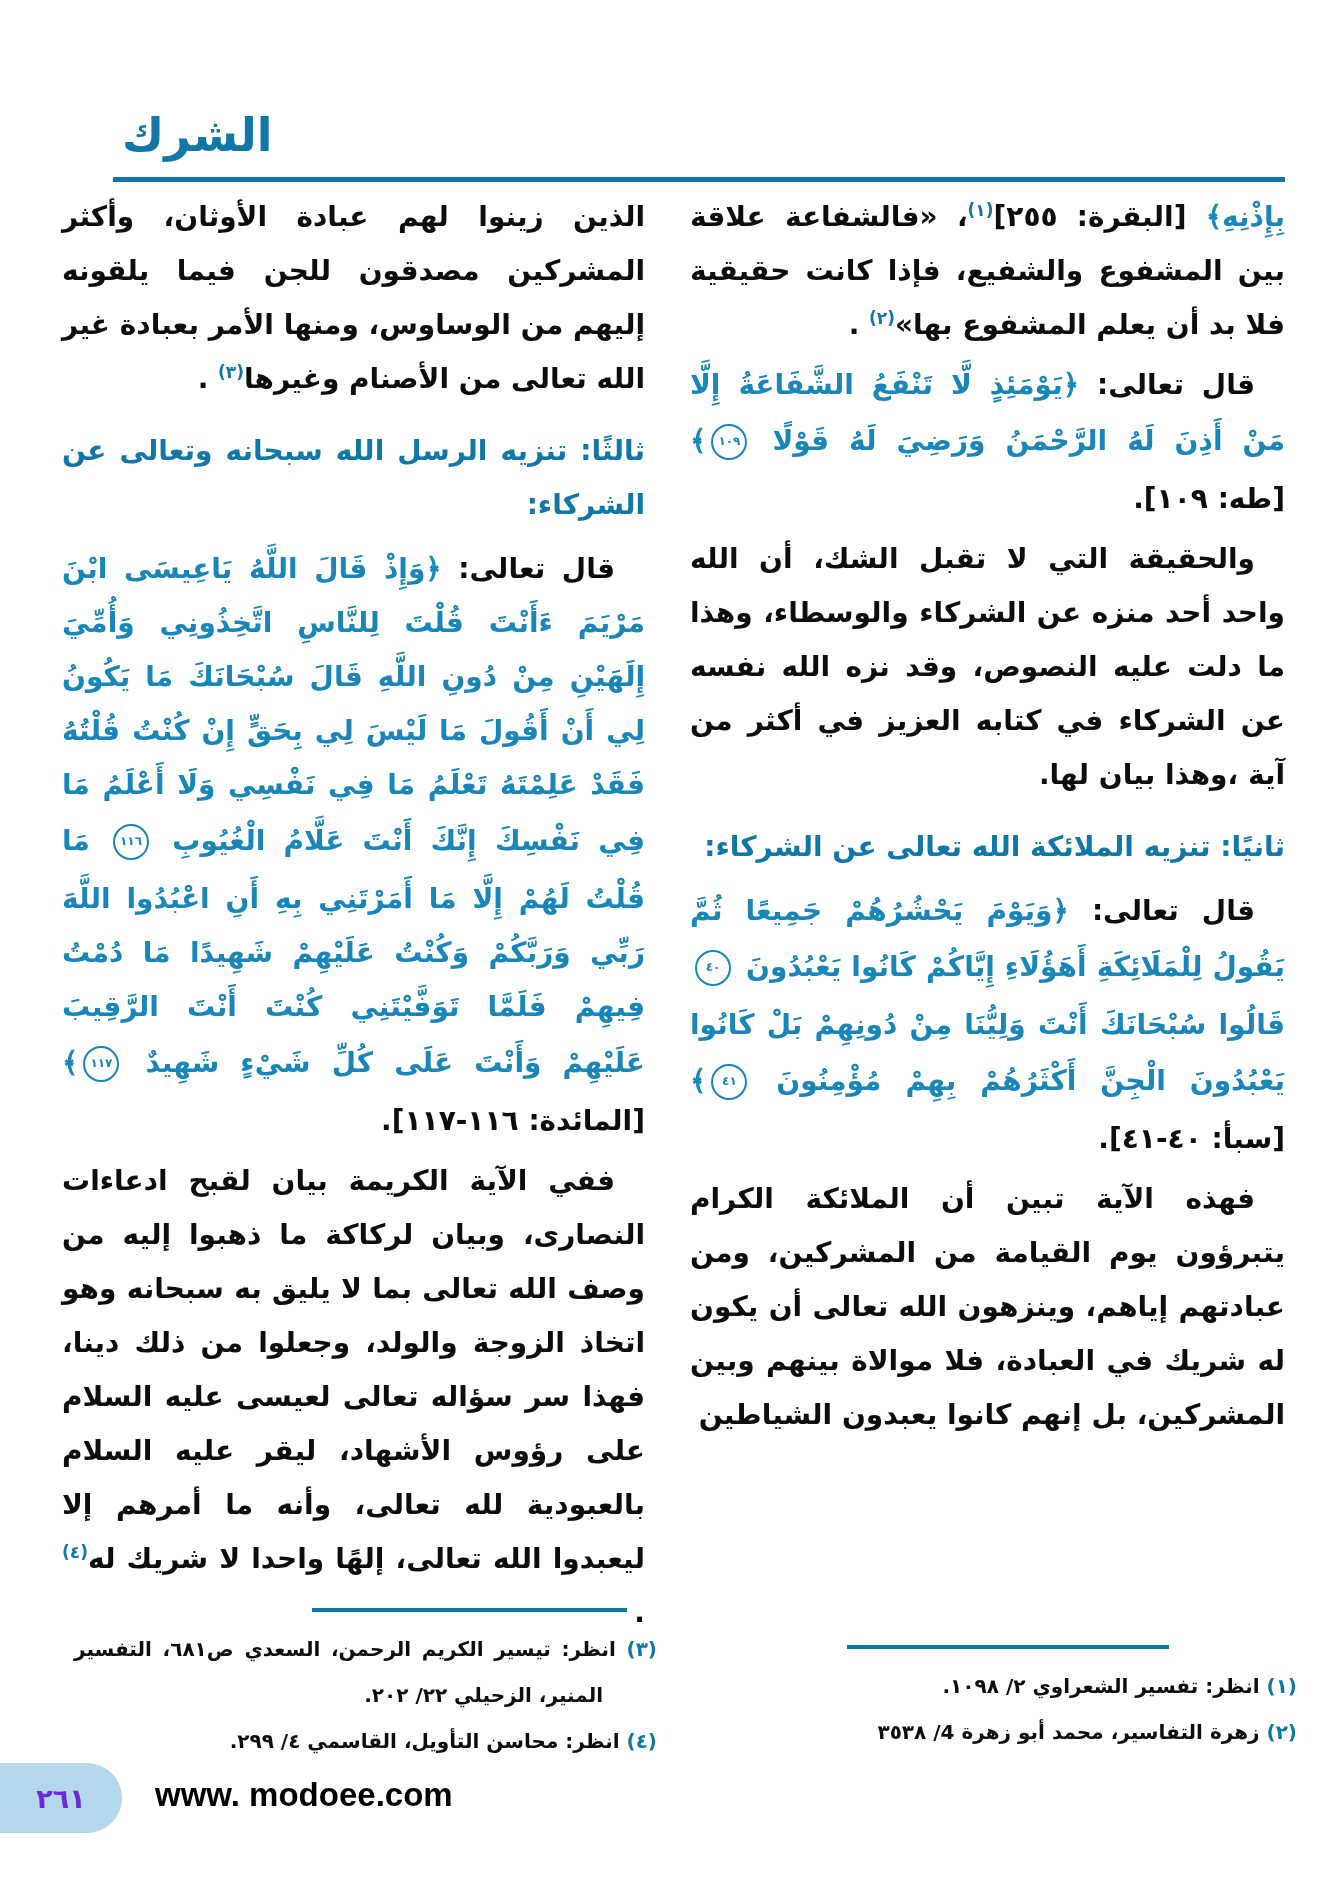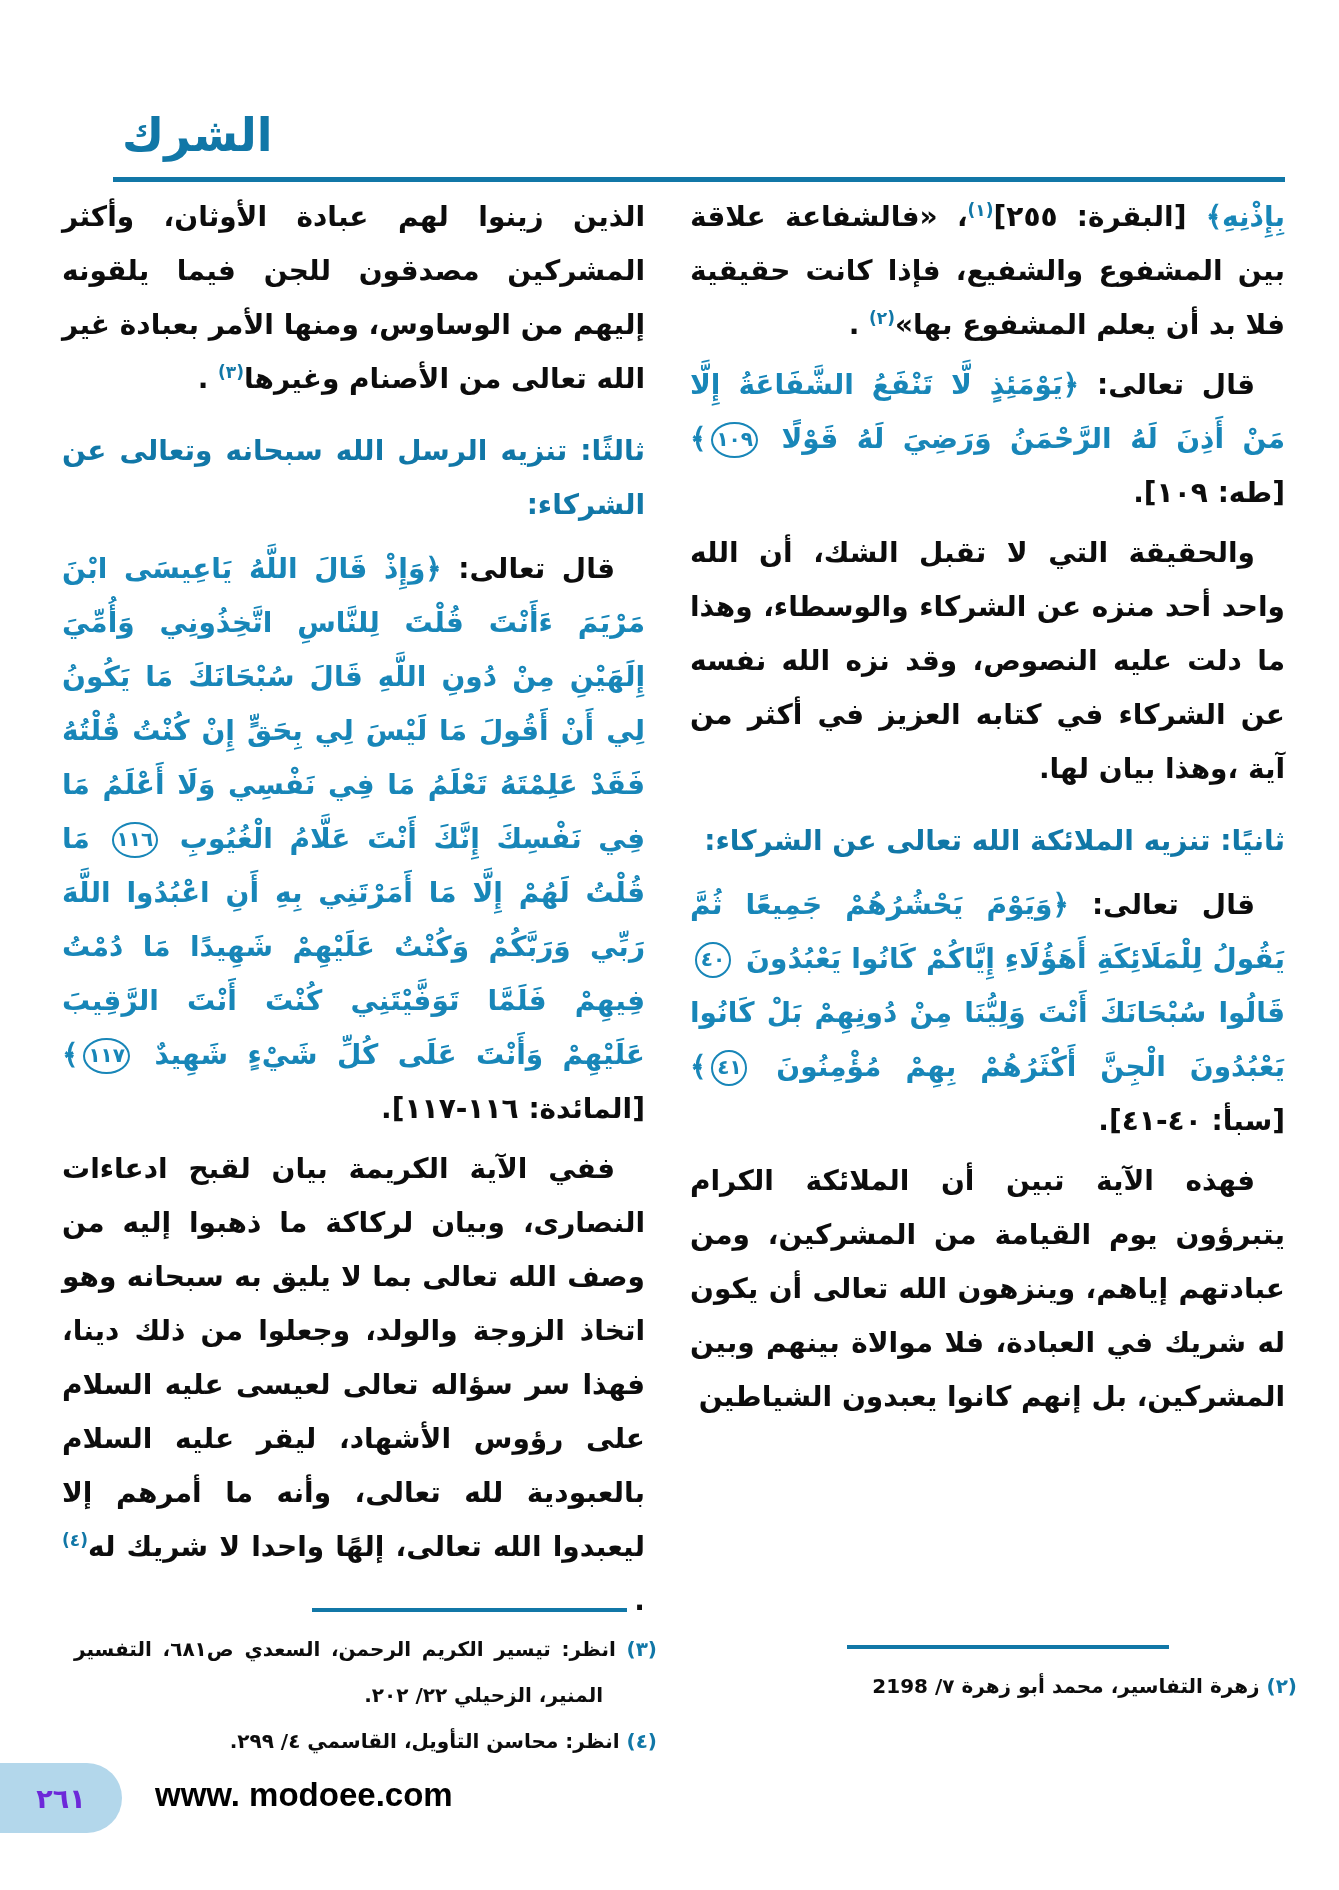--- a/index.html
+++ b/index.html
@@ -41,22 +41,22 @@
   p.block.heading{color:var(--teal);margin:18px 0 10px 0;}
   .seg-quran{color:var(--quran);}
   .seg-marker{
     color:var(--teal);font-size:17px;line-height:0;
     vertical-align:super;font-weight:bold;
   }
   .verse-num{
     display:inline-block;box-sizing:border-box;
     min-width:36px;height:36px;line-height:30px;
     border:2px solid var(--quran);border-radius:50%;
-    color:var(--quran);font-size:20px;text-align:center;
-    vertical-align:middle;margin:4px 5px;padding:0 3px;
+    color:var(--quran);font-size:12px;text-align:center;
+    vertical-align:middle;margin:12px 5px;padding:0 3px;
     text-indent:0;
   }
   
   .footnotes{
     position:absolute;
     font-size:20px;font-weight:bold;line-height:46px;
     color:var(--ink);text-align:justify;margin-left:12px;
   }
   .fn-right{left:620px;top:1645px;width:665px;}
   .fn-left{left:62px;top:1608px;width:583px;}
@@ -97,21 +97,22 @@
     </main>
   <main class="col col-left" id="col-left">
       <p class="block"><span>الذين زينوا لهم عبادة الأوثان، وأكثر المشركين مصدقون للجن فيما يلقونه إليهم من الوساوس، ومنها الأمر بعبادة غير الله تعالى من الأصنام وغيرها</span><span class="seg-marker">(٣)</span><span> .</span></p>
       <p class="block heading"><span>ثالثًا: تنزيه الرسل الله سبحانه وتعالى عن الشركاء:</span></p>
       <p class="block indent"><span>قال تعالى: </span><span class="seg-quran">﴿وَإِذْ قَالَ اللَّهُ يَاعِيسَى ابْنَ مَرْيَمَ ءَأَنْتَ قُلْتَ لِلنَّاسِ اتَّخِذُونِي وَأُمِّيَ إِلَهَيْنِ مِنْ دُونِ اللَّهِ قَالَ سُبْحَانَكَ مَا يَكُونُ لِي أَنْ أَقُولَ مَا لَيْسَ لِي بِحَقٍّ إِنْ كُنْتُ قُلْتُهُ فَقَدْ عَلِمْتَهُ تَعْلَمُ مَا فِي نَفْسِي وَلَا أَعْلَمُ مَا فِي نَفْسِكَ إِنَّكَ أَنْتَ عَلَّامُ الْغُيُوبِ </span><span class="verse-num seg-quran">١١٦</span><span class="seg-quran"> مَا قُلْتُ لَهُمْ إِلَّا مَا أَمَرْتَنِي بِهِ أَنِ اعْبُدُوا اللَّهَ رَبِّي وَرَبَّكُمْ وَكُنْتُ عَلَيْهِمْ شَهِيدًا مَا دُمْتُ فِيهِمْ فَلَمَّا تَوَفَّيْتَنِي كُنْتَ أَنْتَ الرَّقِيبَ عَلَيْهِمْ وَأَنْتَ عَلَى كُلِّ شَيْءٍ شَهِيدٌ </span><span class="verse-num seg-quran">١١٧</span><span class="seg-quran">﴾</span><span> [المائدة: ١١٦-١١٧].</span></p>
       <p class="block indent"><span>ففي الآية الكريمة بيان لقبح ادعاءات النصارى، وبيان لركاكة ما ذهبوا إليه من وصف الله تعالى بما لا يليق به سبحانه وهو اتخاذ الزوجة والولد، وجعلوا من ذلك دينا، فهذا سر سؤاله تعالى لعيسى عليه السلام على رؤوس الأشهاد، ليقر عليه السلام بالعبودية لله تعالى، وأنه ما أمرهم إلا ليعبدوا الله تعالى، إلهًا واحدا لا شريك له</span><span class="seg-marker">(٤)</span><span> .</span></p>
     </main>
 
   <section class="footnotes fn-right" id="fn-right">
     <div class="fn-rule"></div>
-      <p class="footnote"><span class="fn-marker">(٢)</span> <span>زهرة التفاسير، محمد أبو زهرة ٧/ 2198</span></p>
+  <p class="footnote"><span class="fn-marker">(١)</span> <span>انظر: تفسير الشعراوي ٢/ ١٠٩٨.</span></p>
+      <p class="footnote"><span class="fn-marker">(٢)</span> <span>زهرة التفاسير، محمد أبو زهرة 4/ ٣٥٣٨</span></p>
     </section>
 
   <section class="footnotes fn-left" id="fn-left">
     <div class="fn-rule"></div>
   <p class="footnote"><span class="fn-marker">(٣)</span> <span>انظر: تيسير الكريم الرحمن، السعدي ص٦٨١، التفسير المنير، الزحيلي ٢٢/ ٢٠٢.</span></p>
       <p class="footnote"><span class="fn-marker">(٤)</span> <span>انظر: محاسن التأويل، القاسمي ٤/ ٢٩٩.</span></p>
     </section>
 
   <div class="page-pill">
     <span>٢٦١</span>

